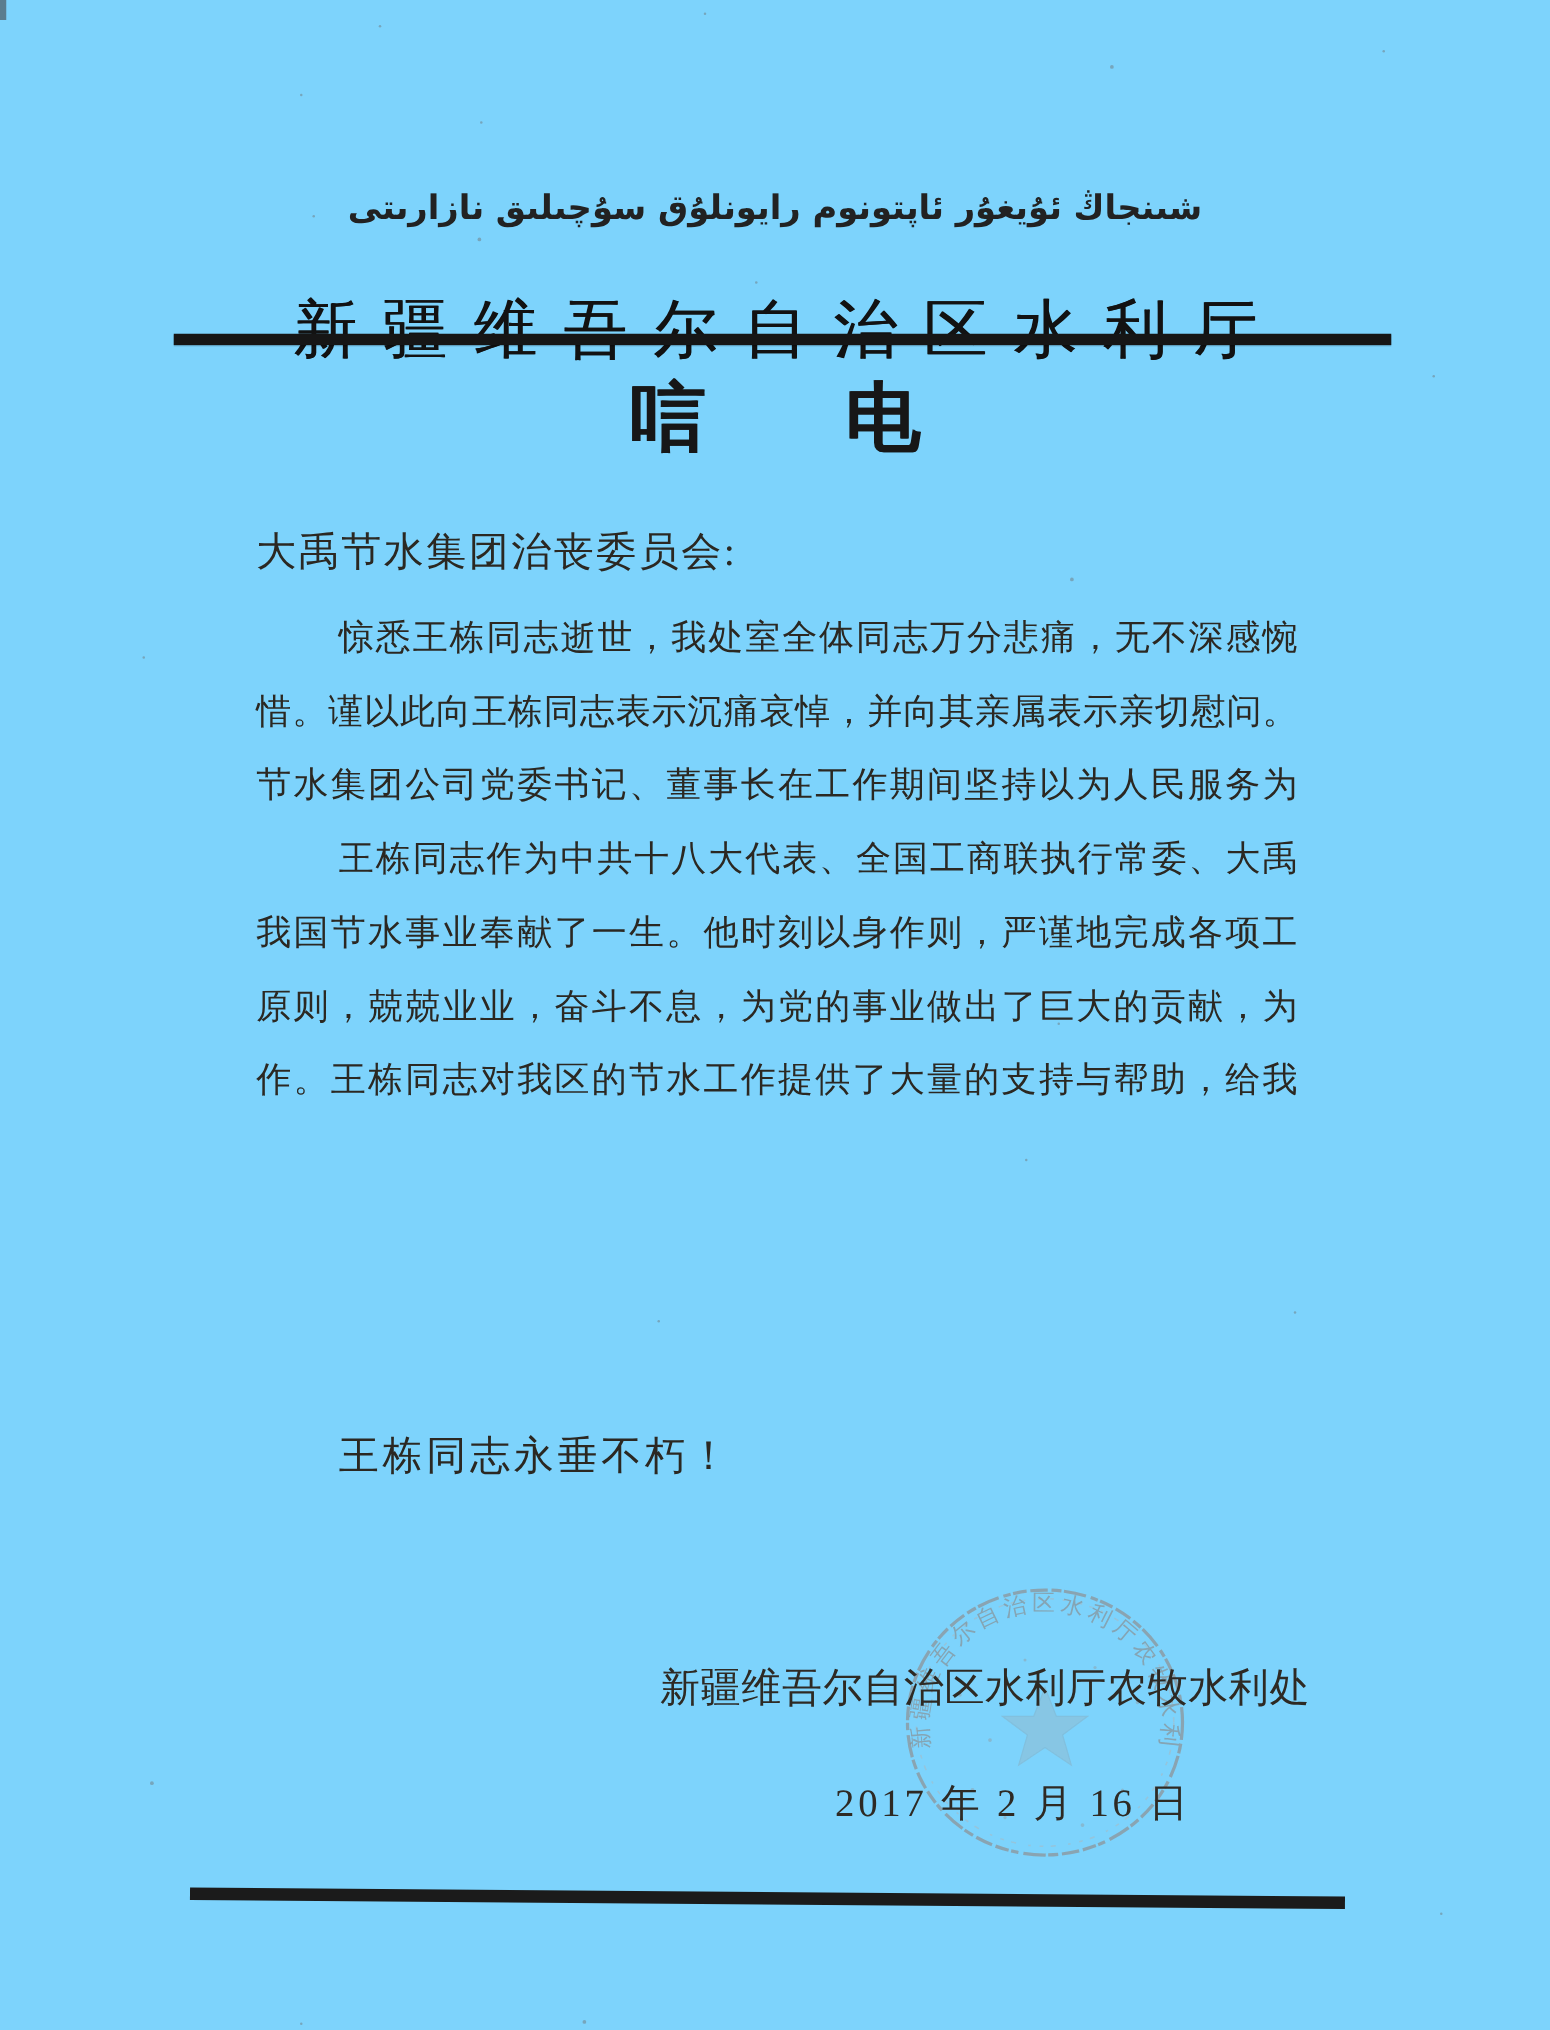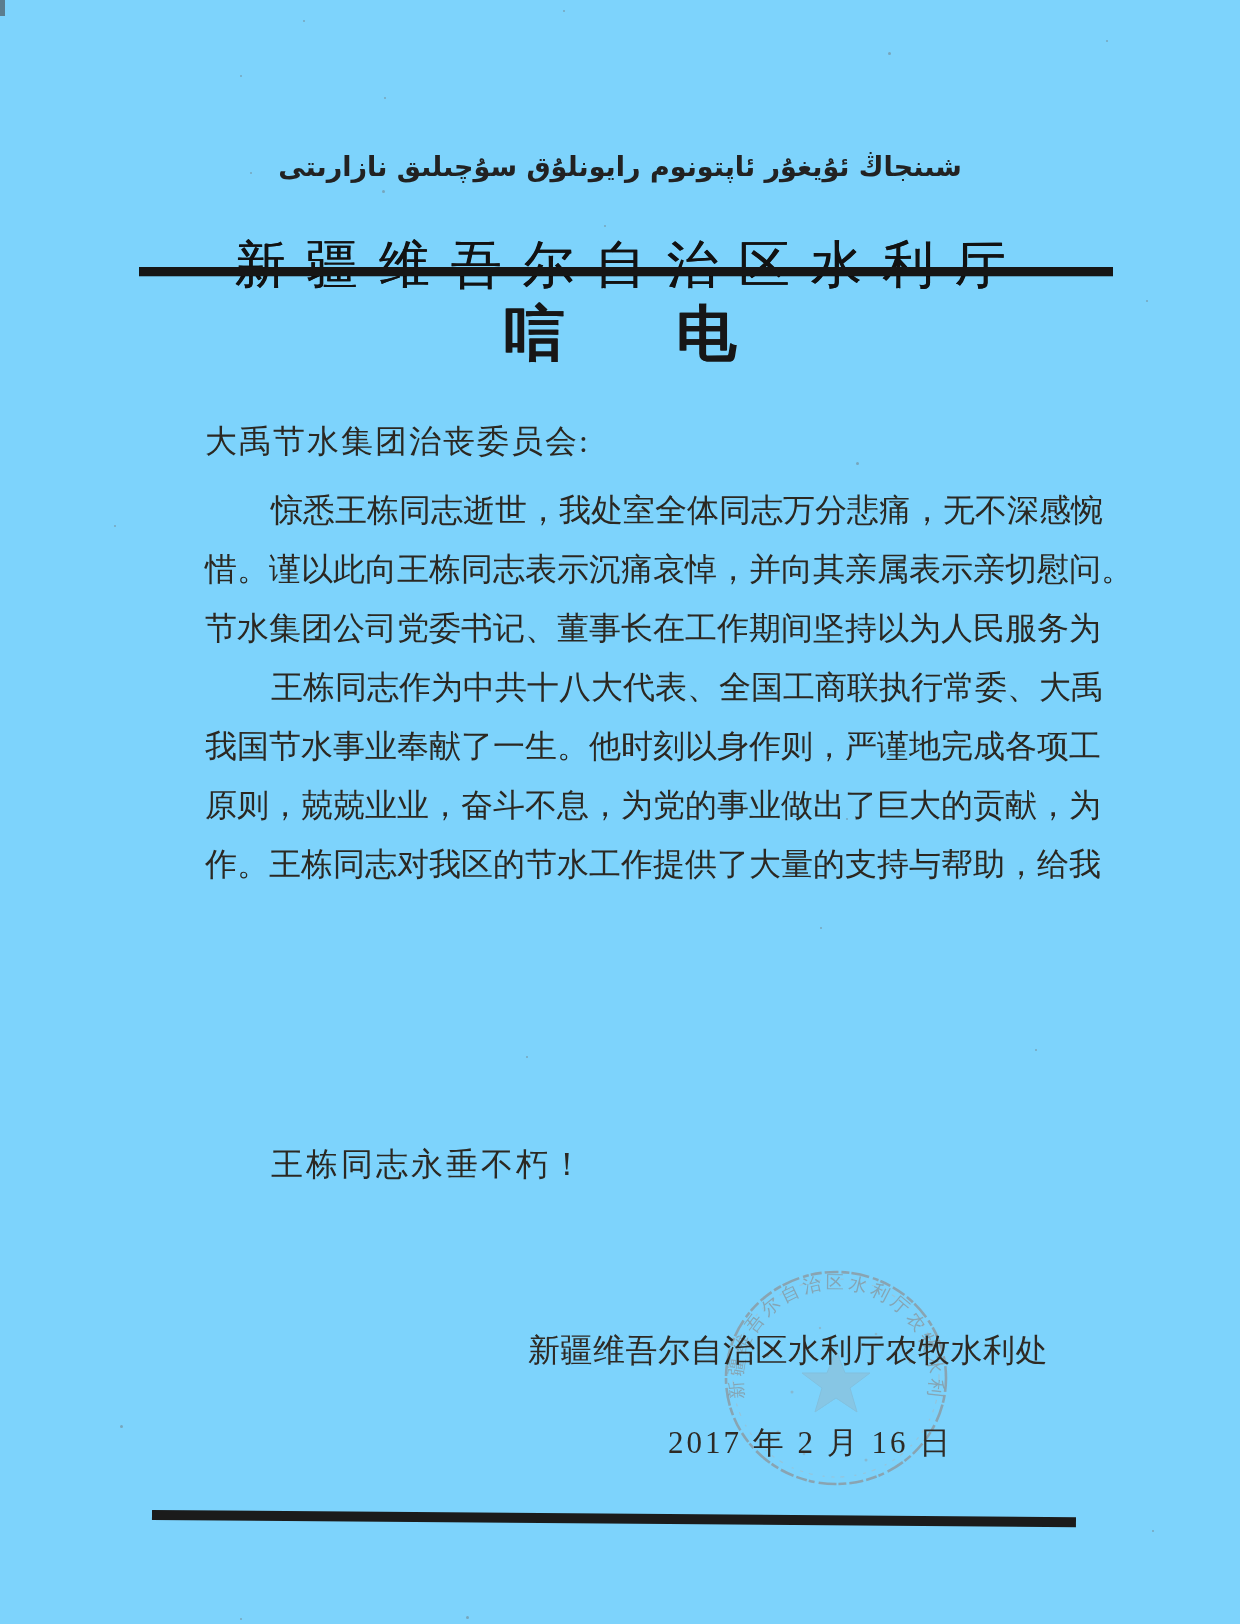--- a/index.html
+++ b/index.html
@@ -44,21 +44,21 @@
   .salutation{
     position:absolute;top:421px;left:205px;
     font-size:32px;line-height:40px;color:#2b2822;
     letter-spacing:2px;
   }
   .body-lines{
     position:absolute;top:481px;left:205px;width:833px;
   }
   .bline{
     height:59px;line-height:59px;
-    font-size:32px;color:#2b2822;
+    font-size:28px;color:#2b2822;
     text-align:justify;text-align-last:justify;
     white-space:nowrap;
   }
   .bline.indent{padding-left:66px;}
   .bline.short{text-align-last:left;letter-spacing:3px;}
   .tribute{
     position:absolute;top:1144px;left:271px;
     font-size:32px;line-height:40px;color:#2b2822;letter-spacing:3px;
   }
   

